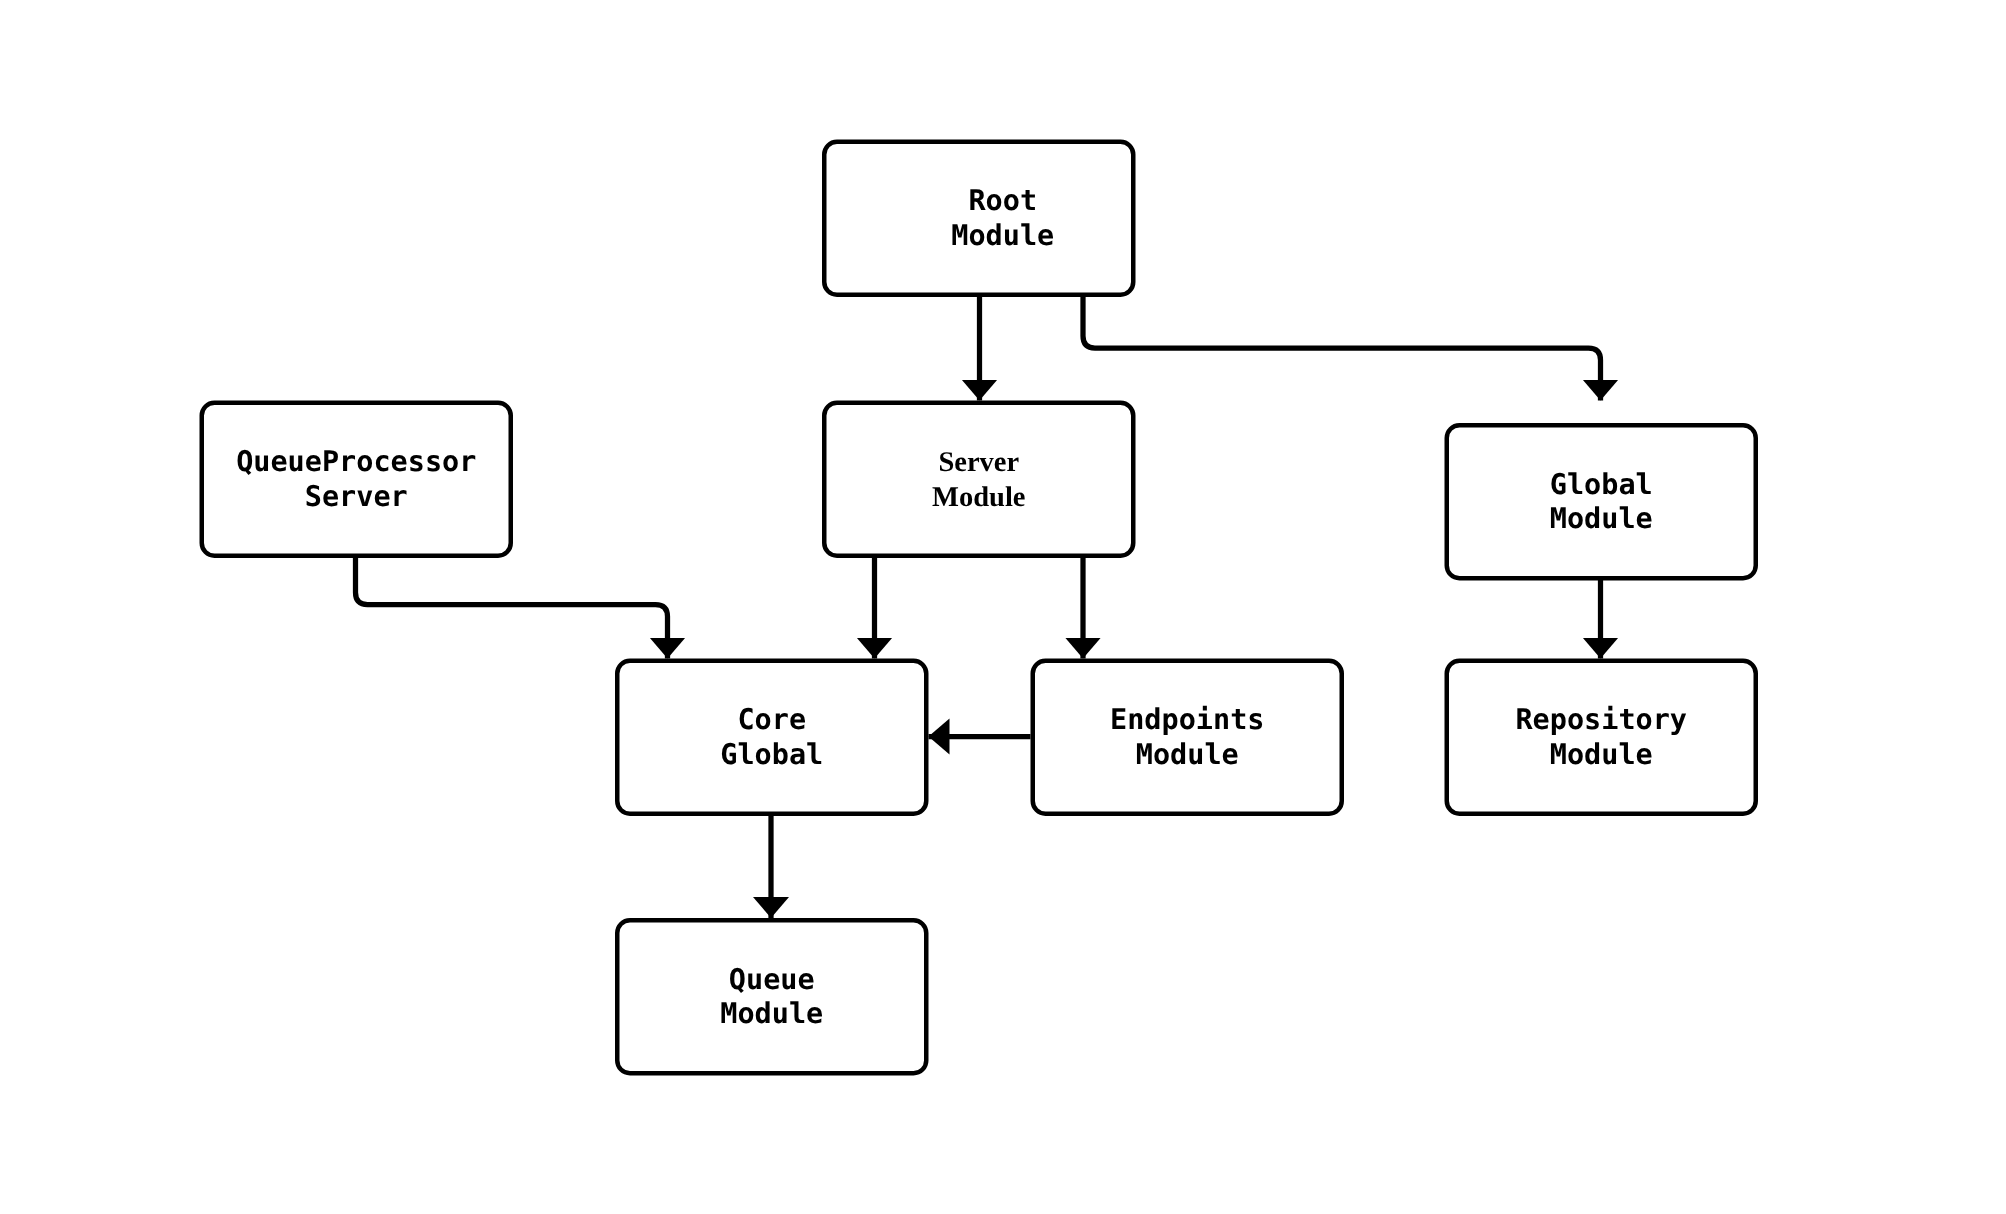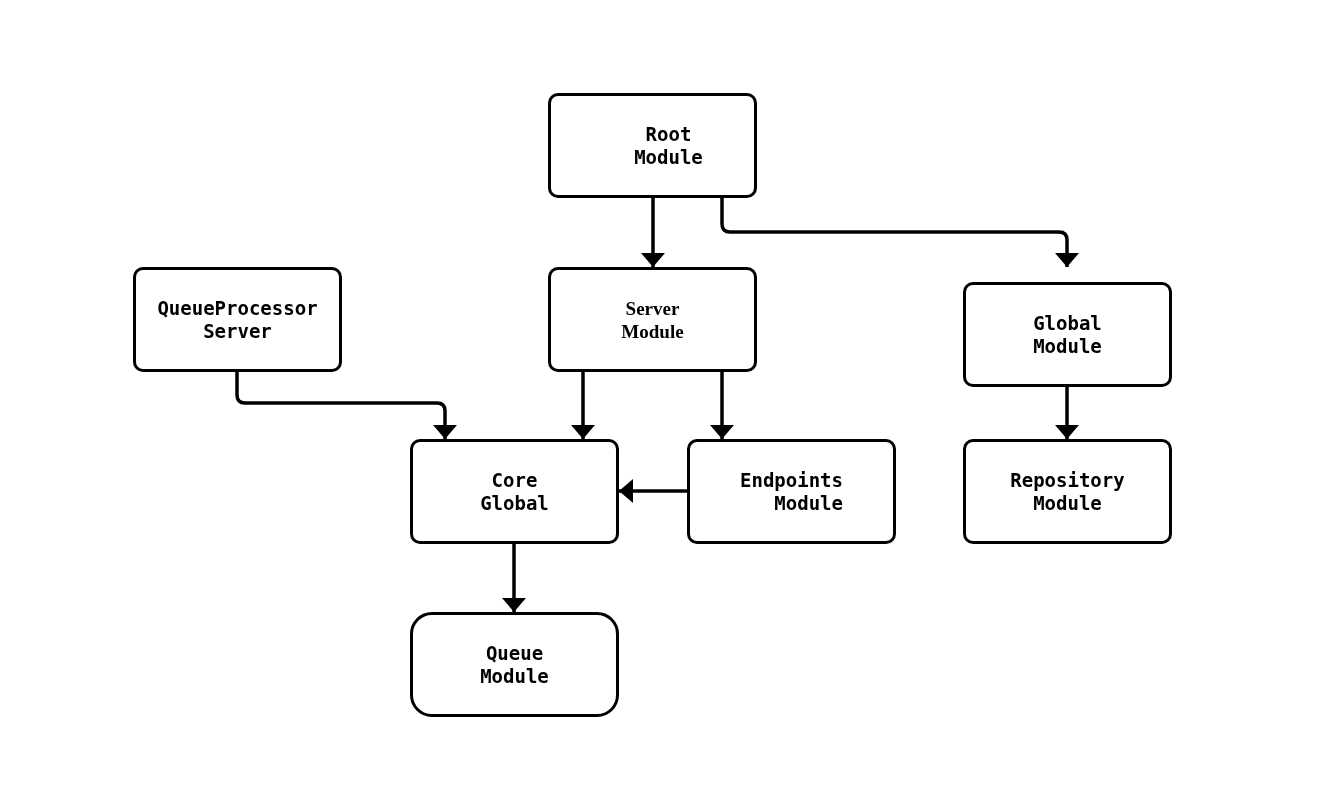--- a/index.html
+++ b/index.html
@@ -73,22 +73,22 @@
 
   <div class="node" style="left:548px; top:267px;font-family:Liberation Serif, serif;">Server
 Module</div>
 
   <div class="node" style="left:963px; top:282px;">Global
 Module</div>
 
   <div class="node" style="left:410px; top:439px;">Core
 Global</div>
 
-  <div class="node" style="left:687px; top:439px;text-align:right;">Endpoints
+  <div class="node" style="left:687px; top:439px;">Endpoints
 Module</div>
 
   <div class="node" style="left:963px; top:439px;text-align:center;">Repository
 Module</div>
 
-  <div class="node" style="left:410px; top:612px;border-radius:22px;">Queue
+  <div class="node" style="left:410px; top:612px;">Queue
 Module</div>
 
 </div>
 
 </body></html>

